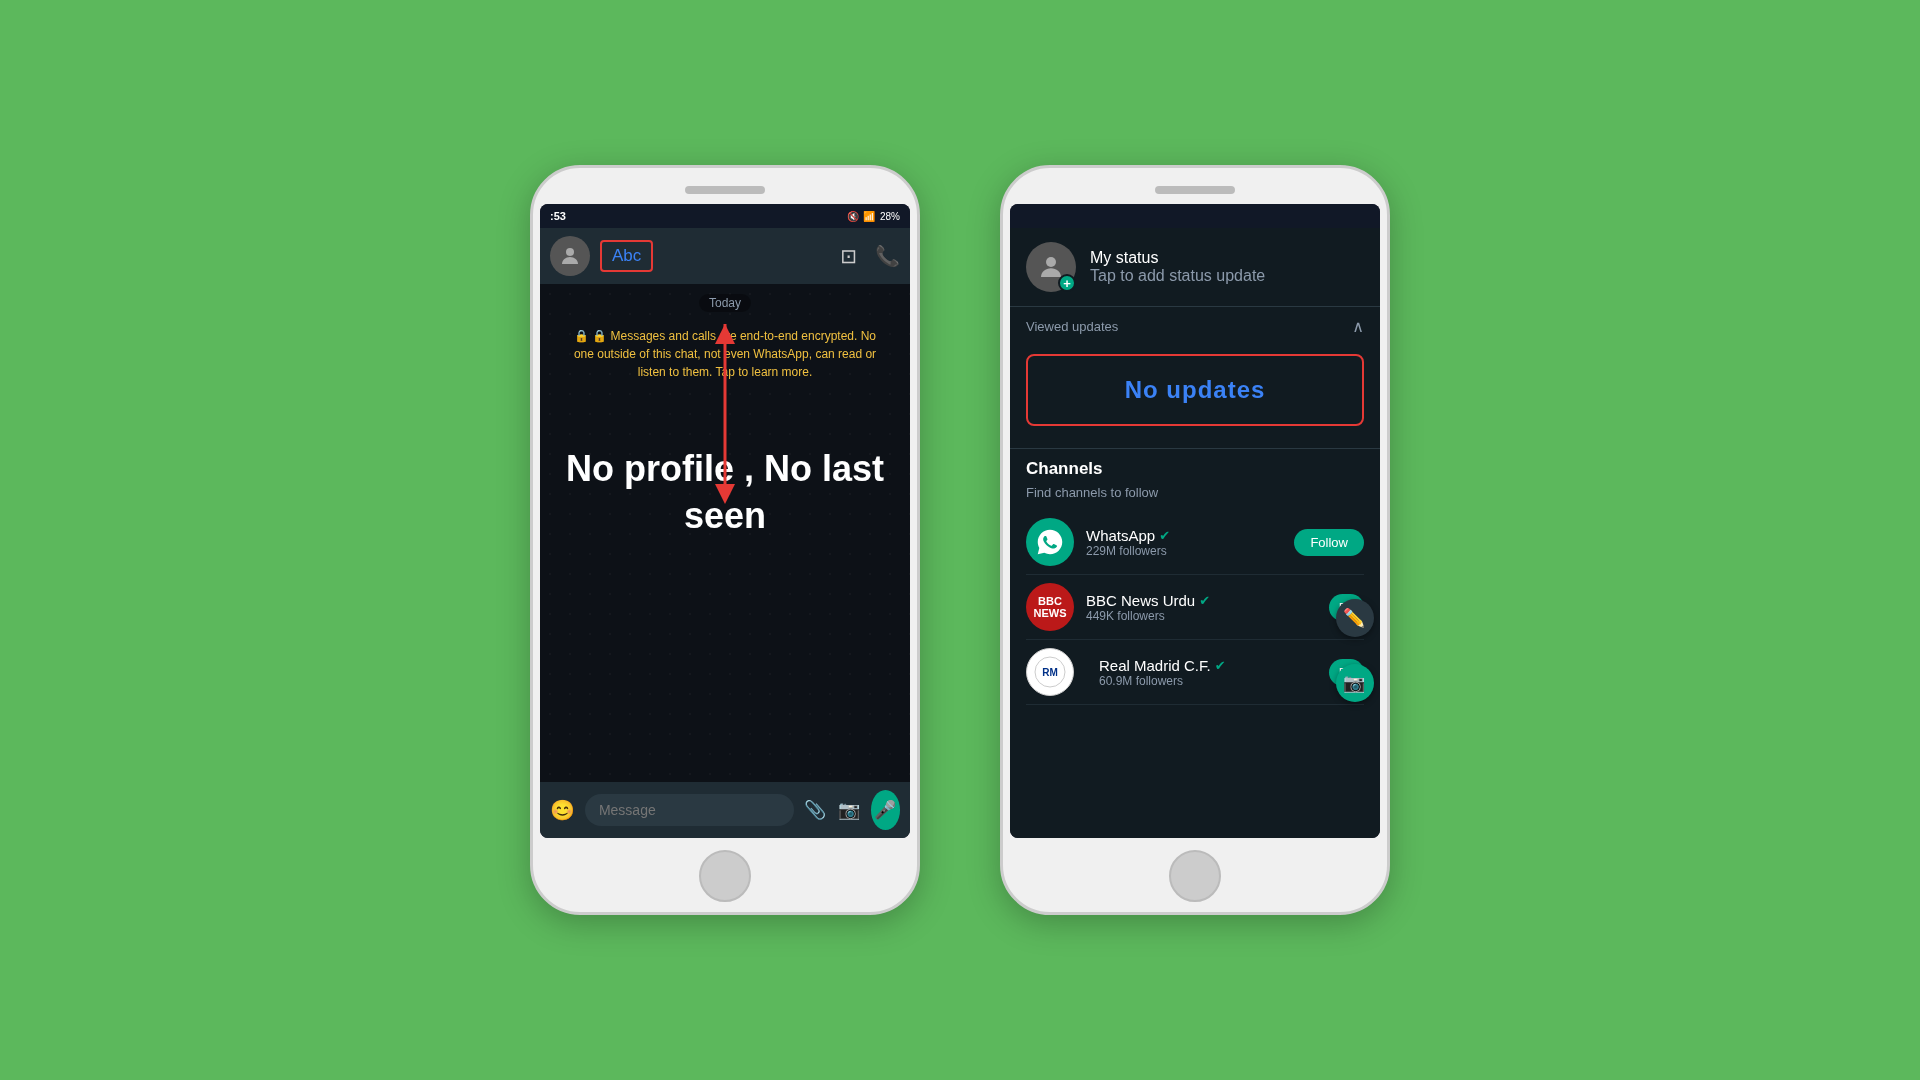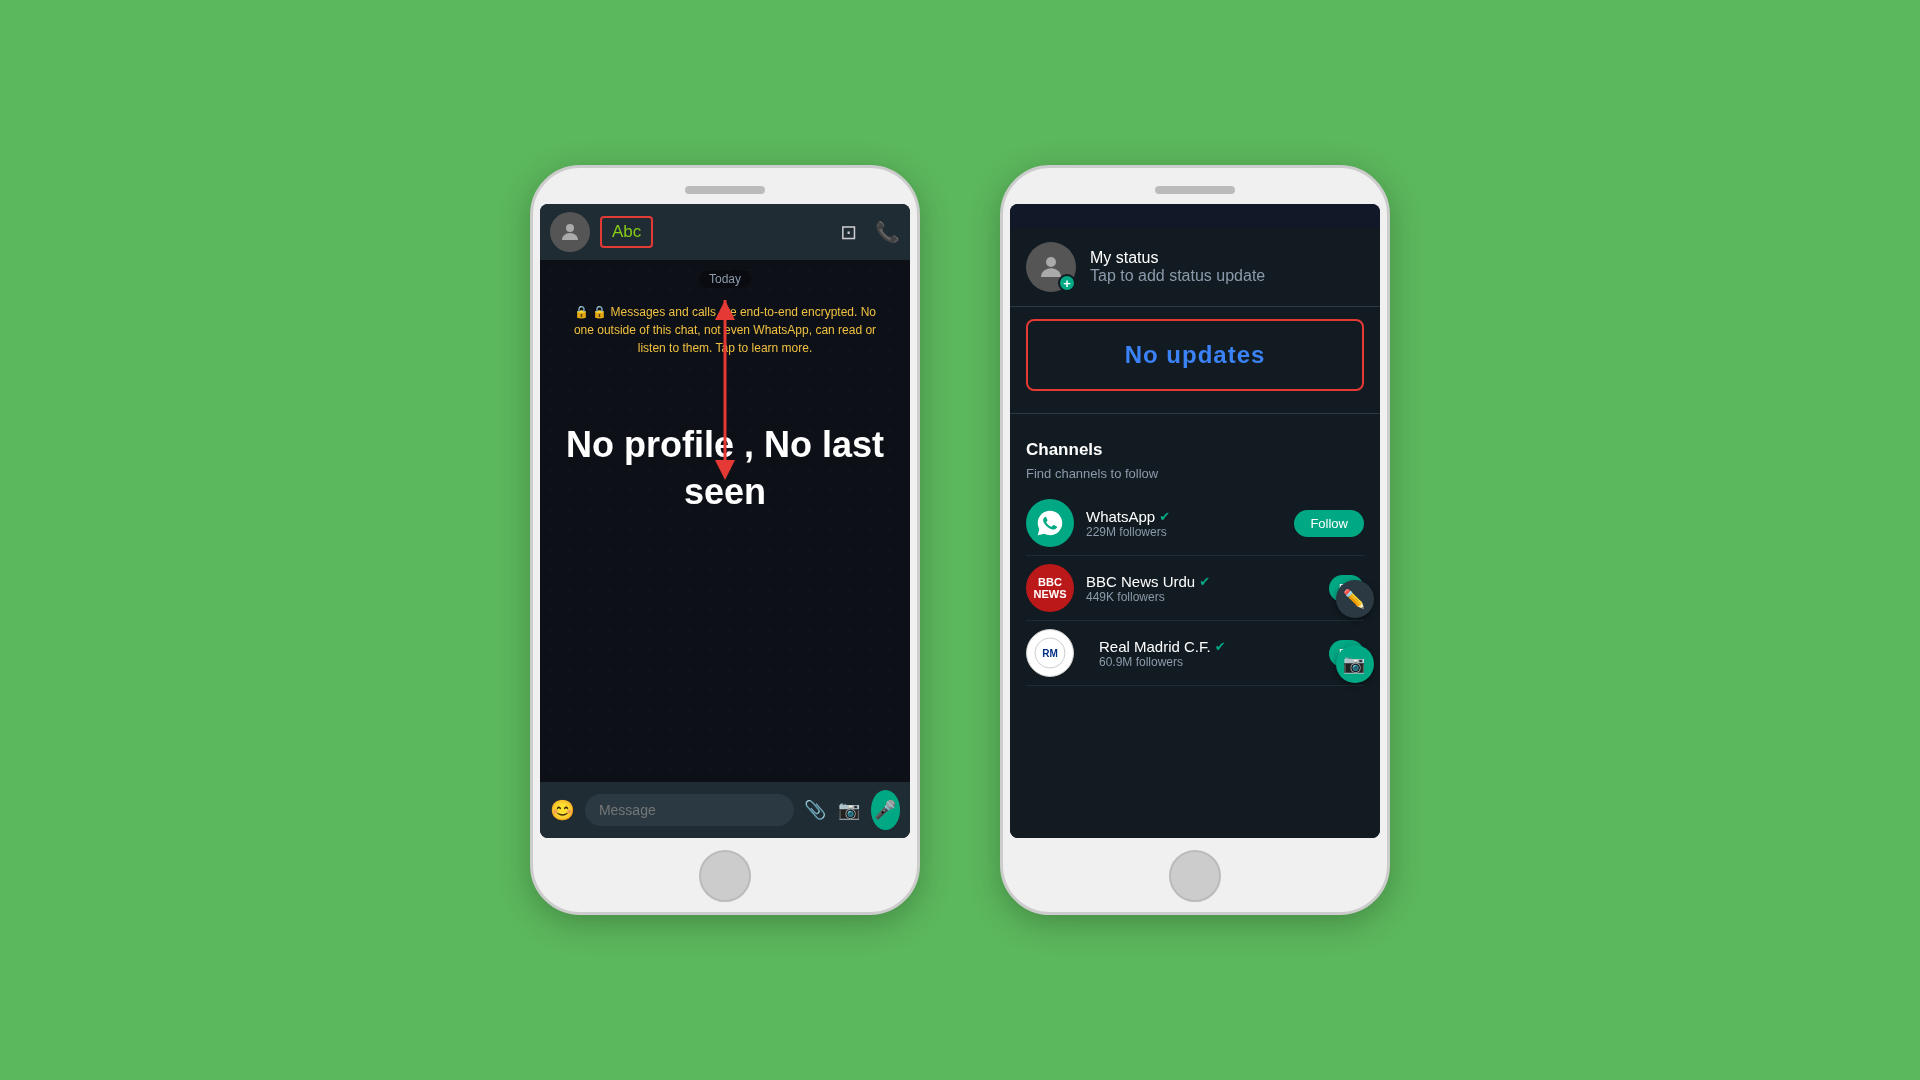--- a/index.html
+++ b/index.html
@@ -89,21 +89,21 @@
       color: #ccc;
       font-size: 20px;
       flex-shrink: 0;
     }
     .chat-name-box {
       border: 2px solid #e53935;
       padding: 4px 10px;
       border-radius: 4px;
     }
     .chat-name {
-      color: #84cc16;
+      color: #3b82f6;
       font-size: 17px;
       font-weight: 500;
     }
     .chat-header-icons {
       margin-left: auto;
       display: flex;
       gap: 18px;
       align-items: center;
     }
     .chat-header-icon {
@@ -281,21 +281,20 @@
       margin: 10px 0;
     }
     .channels-section {
       padding: 0 16px;
     }
     .channels-title {
       color: #fff;
       font-size: 17px;
       font-weight: 600;
       margin-bottom: 6px;
-      margin-top: 16px;
     }
     .channels-desc {
       color: #8c9aab;
       font-size: 12px;
       line-height: 1.5;
       margin-bottom: 12px;
     }
     .find-channels-label {
       color: #8c9aab;
       font-size: 13px;
@@ -379,20 +378,28 @@
       box-shadow: 0 2px 6px rgba(0,0,0,0.4);
     }
   </style>
 </head>
 <body>
 
 <div class="phone">
   <div class="phone-speaker"></div>
   <div class="phone-screen">
 
+    <div class="status-bar">
+      <span class="status-bar-left">:53</span>
+      <span class="status-bar-right">
+        <span>🔇</span>
+        <span>📶</span>
+        <span>28%</span>
+      </span>
+    </div>
 
     <div class="chat-header">
       <div class="chat-avatar">
         <svg width="24" height="24" viewBox="0 0 24 24" fill="#aaa">
             <circle cx="12" cy="8" r="4"></circle>
             <path d="M4 20c0-4 3.6-7 8-7s8 3 8 7"></path>
           </svg>
       </div>
       <div class="chat-name-box">
         <span class="chat-name">Abc</span>
@@ -452,20 +459,24 @@
               <path d="M4 20c0-4 3.6-7 8-7s8 3 8 7"></path>
             </svg>
           <div class="status-add-btn">+</div>
         </div>
         <div class="my-status-info">
           <div class="my-status-name">My status</div>
           <div class="my-status-sub">Tap to add status update</div>
         </div>
       </div>
 
+      <div class="viewed-updates-row">
+        <span class="viewed-updates-label">Viewed updates</span>
+        <span class="chevron-up">∧</span>
+      </div>
 
       <div class="no-updates-box">
         <span class="no-updates-text">No  updates</span>
       </div>
 
       <div class="section-divider"></div>
 
       <div class="channels-section">
         <div class="channels-title">Channels</div>
         <div class="find-channels-label">Find channels to follow</div>

